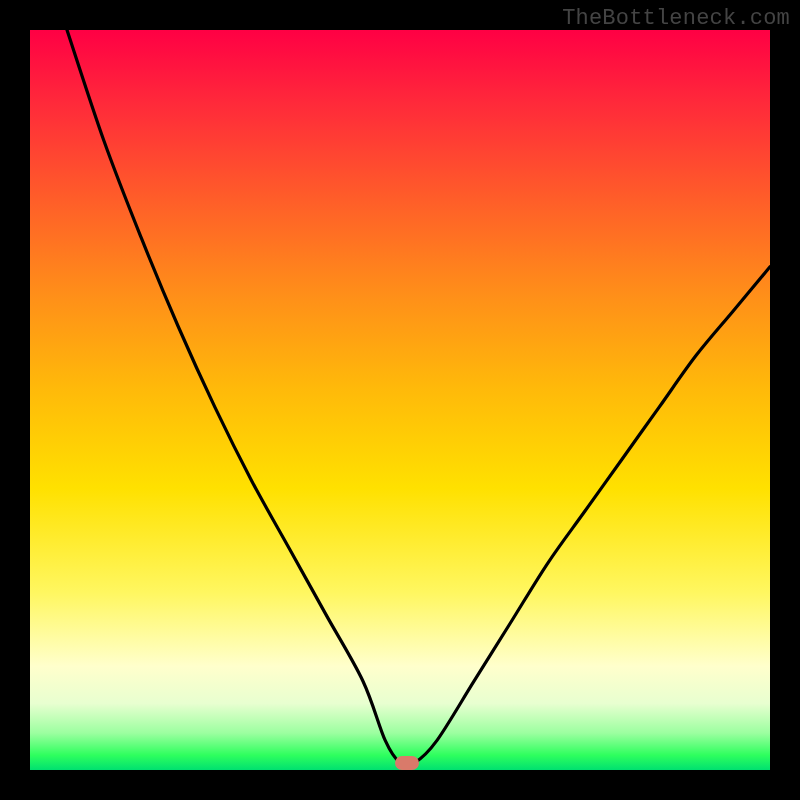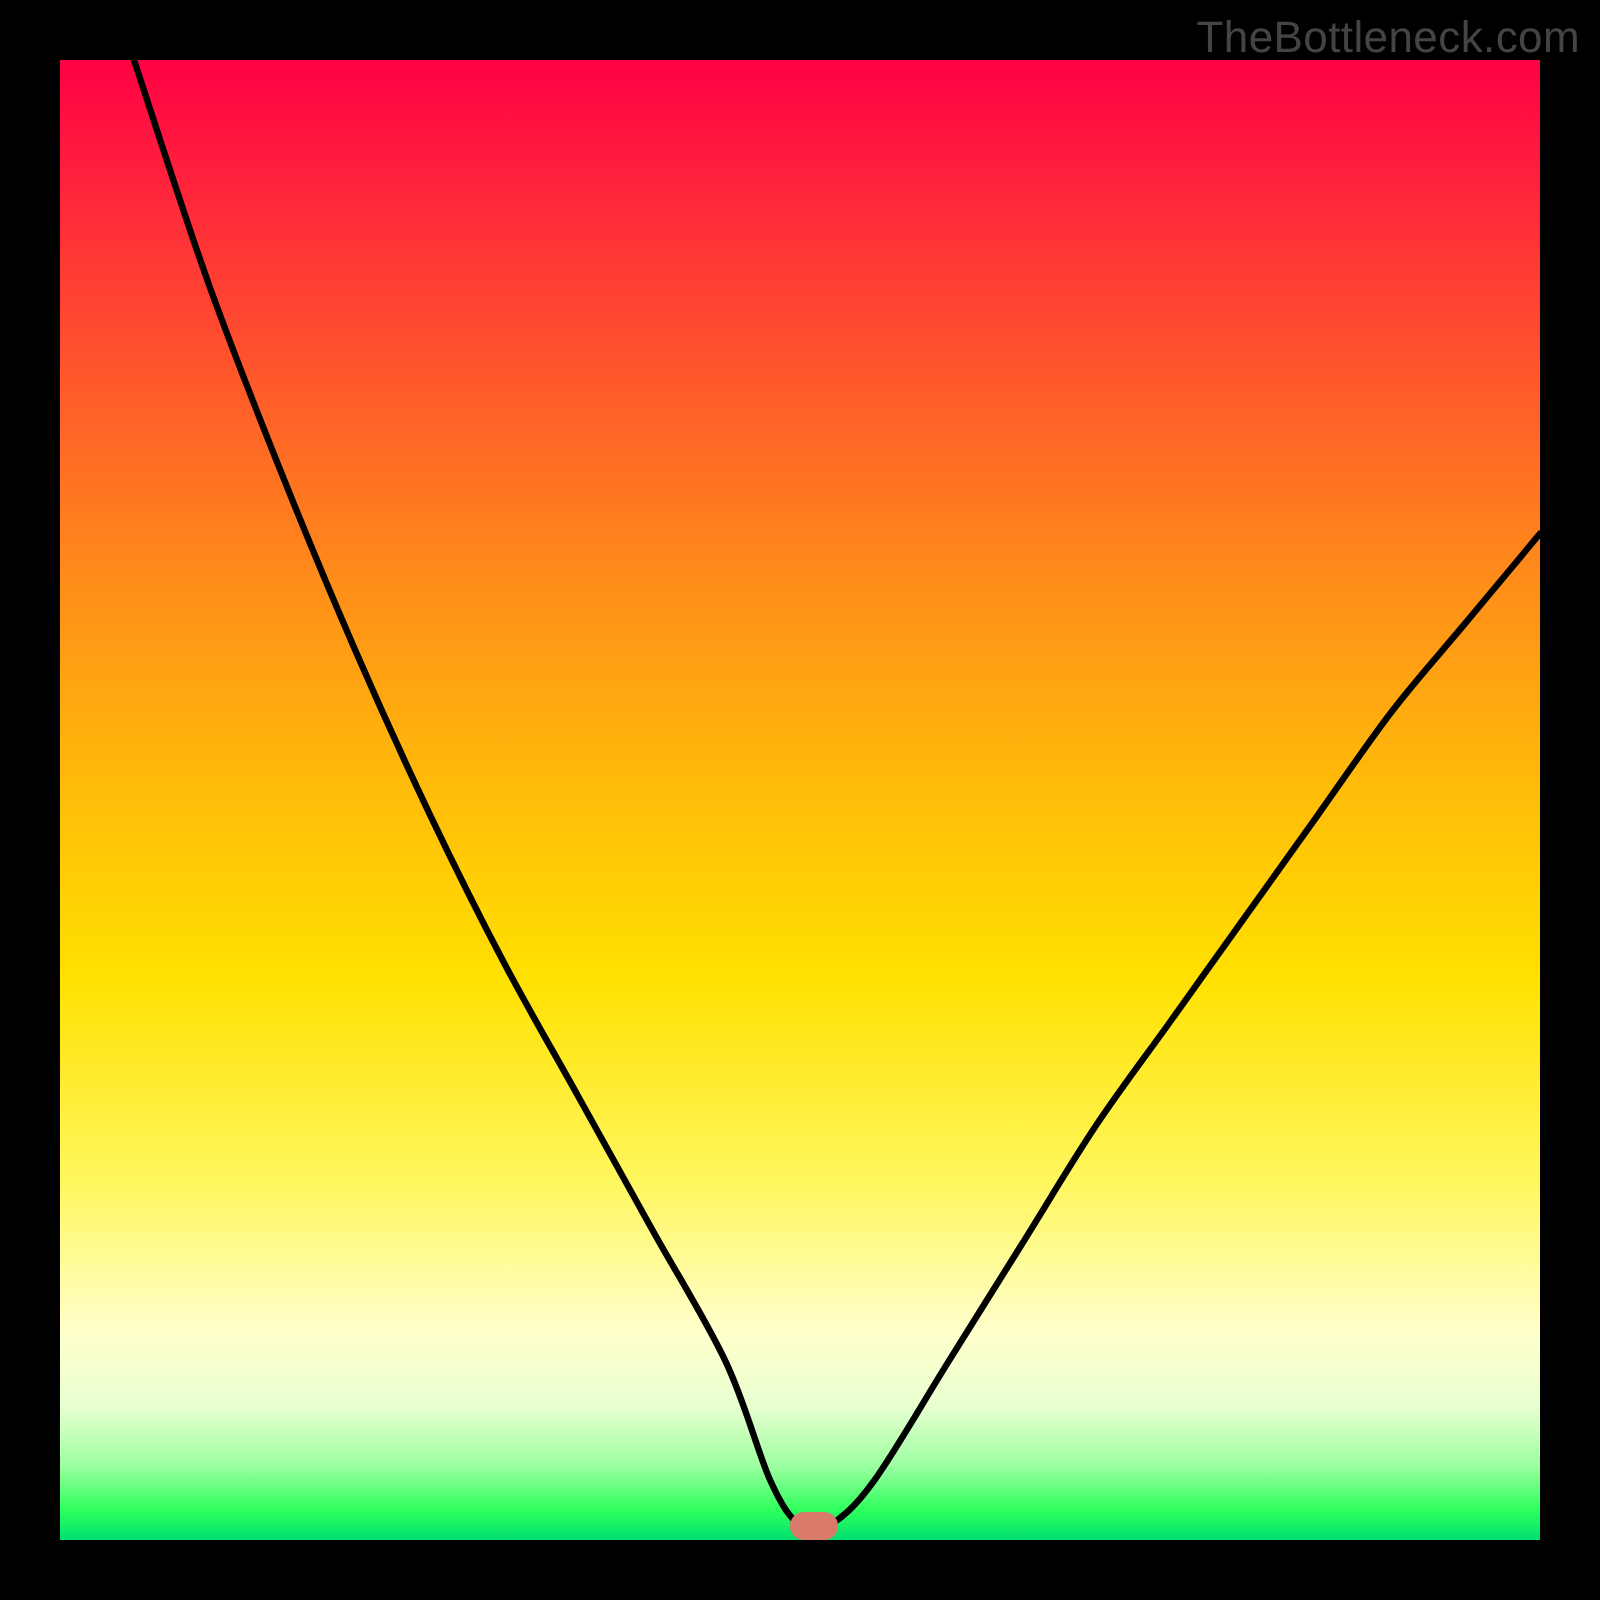--- a/index.html
+++ b/index.html
@@ -28,21 +28,21 @@
       #e8ffd0 91%,
       #9cffa0 95%,
       #2eff5e 98%,
       #00e070 100%
     );
   }
   .watermark {
     position: absolute;
     top: 6px;
     right: 10px;
-    font-family: Liberation Sans, sans-serif;
+    font-family: Liberation Mono, monospace;
     font-size: 22px;
     color: #444;
     letter-spacing: 0.2px;
   }
   svg.curve {
     position: absolute;
     left: 0;
     top: 0;
     width: 740px;
     height: 740px;

